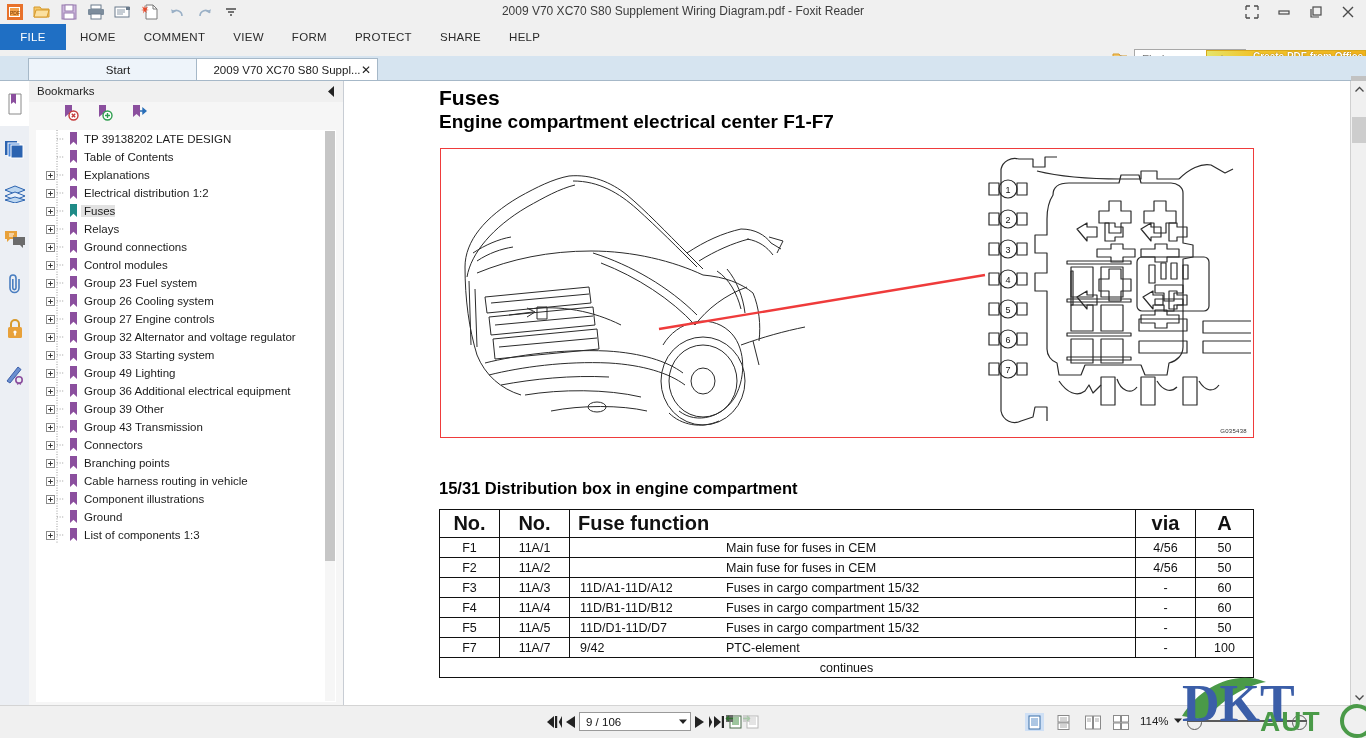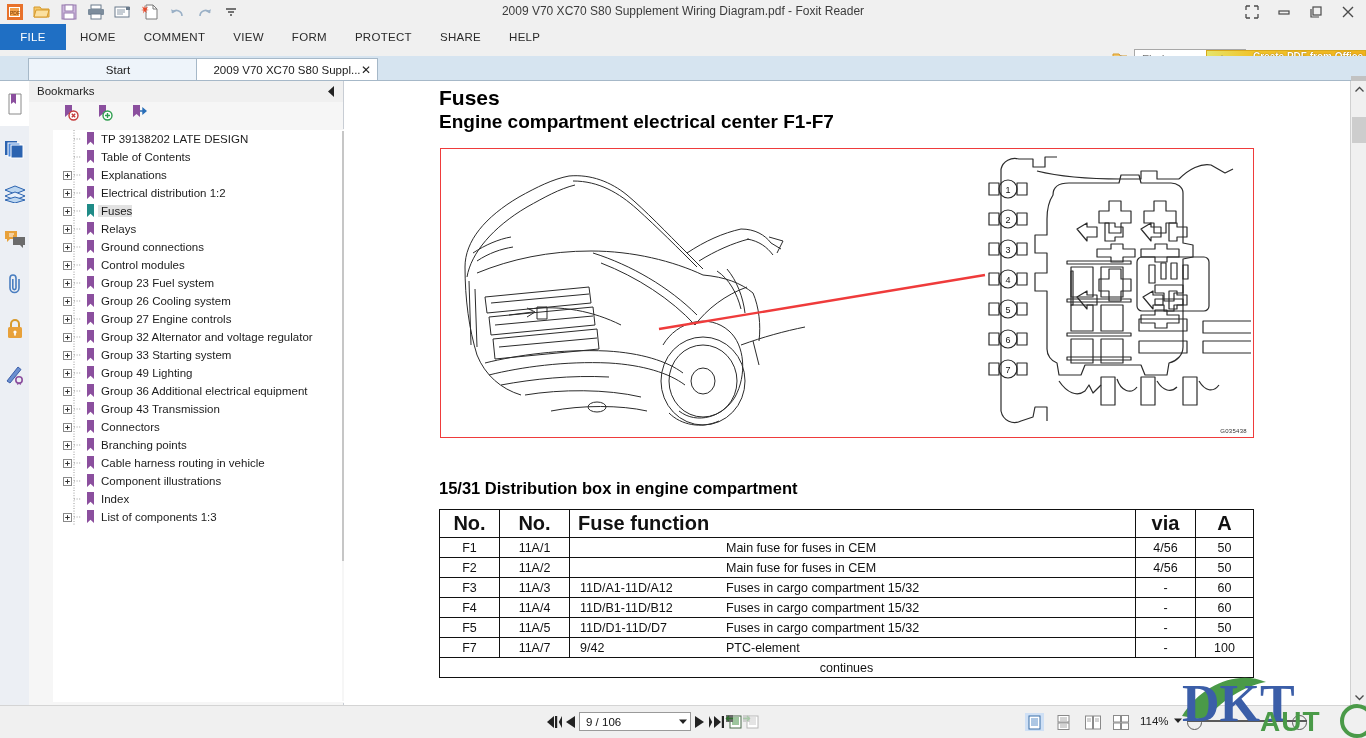--- a/index.html
+++ b/index.html
@@ -103,21 +103,21 @@
     font-size: 11.5px; color: #222; padding: 4px 0 0 8px; box-sizing: border-box;
     background: #f0f0f0;
   }
   .bm-collapse { position: absolute; right: 8px; top: 5px; }
   .bm-toolbar {
     position: absolute; left: 0; top: 21px; width: 314px; height: 26px;
     background: #f6f6f6; display: flex; align-items: center; padding-left: 34px; gap: 18px;
     box-sizing: border-box;
   }
   .bm-list {
-    position: absolute; left: 23px; top: 48px; width: 300px; height: 572px;
+    position: absolute; left: 6px; top: 48px; width: 300px; height: 572px;
     background: #ffffff; overflow: hidden; border: 1px solid #f6f6f6;
   }
   .bm-row {
     height: 18px; display: flex; align-items: center; font-size: 11.5px; color: #1c1c1c;
     padding-left: 8px; white-space: nowrap;
   }
   .bm-exp { width: 12px; height: 18px; display:flex; align-items:center; justify-content:center; flex: none; }
   .bm-dots { width: 10px; height: 18px; display:flex; align-items:center; justify-content:center; flex:none; }
   .bm-flag { width: 15px; height: 18px; display:flex; align-items:center; justify-content:center; flex:none; }
   .bm-lbl { padding-left: 3px; }
@@ -754,20 +754,39 @@
             <span class="bm-dots">
               <svg width="10" height="18" viewBox="0 0 10 18">
                 <path d="M1 0v18M1 9h7" stroke="#9a9a9a" stroke-width="1" stroke-dasharray="1,1.6" fill="none"></path>
               </svg>
             </span>
             <span class="bm-flag">
               <svg width="9" height="14" viewBox="0 0 9 14">
                 <path d="M1 0h7v13l-3.5-3.2L1 13z" fill="#8b4f9e"></path>
               </svg>
             </span>
+            <span class="bm-lbl">Group 39 Other</span>
+          </div>
+          <div class="bm-row">
+            <span class="bm-exp">
+              <svg width="9" height="9" viewBox="0 0 9 9">
+                <rect x="0.5" y="0.5" width="8" height="8" fill="#fff" stroke="#8a8a8a"></rect>
+                <path d="M2.2 4.5h4.6M4.5 2.2v4.6" stroke="#333" stroke-width="1"></path>
+              </svg>
+            </span>
+            <span class="bm-dots">
+              <svg width="10" height="18" viewBox="0 0 10 18">
+                <path d="M1 0v18M1 9h7" stroke="#9a9a9a" stroke-width="1" stroke-dasharray="1,1.6" fill="none"></path>
+              </svg>
+            </span>
+            <span class="bm-flag">
+              <svg width="9" height="14" viewBox="0 0 9 14">
+                <path d="M1 0h7v13l-3.5-3.2L1 13z" fill="#8b4f9e"></path>
+              </svg>
+            </span>
             <span class="bm-lbl">Group 43 Transmission</span>
           </div>
           <div class="bm-row">
             <span class="bm-exp">
               <svg width="9" height="9" viewBox="0 0 9 9">
                 <rect x="0.5" y="0.5" width="8" height="8" fill="#fff" stroke="#8a8a8a"></rect>
                 <path d="M2.2 4.5h4.6M4.5 2.2v4.6" stroke="#333" stroke-width="1"></path>
               </svg>
             </span>
             <span class="bm-dots">
@@ -844,21 +863,21 @@
             <span class="bm-dots">
               <svg width="10" height="18" viewBox="0 0 10 18">
                 <path d="M1 0v18M1 9h7" stroke="#9a9a9a" stroke-width="1" stroke-dasharray="1,1.6" fill="none"></path>
               </svg>
             </span>
             <span class="bm-flag">
               <svg width="9" height="14" viewBox="0 0 9 14">
                 <path d="M1 0h7v13l-3.5-3.2L1 13z" fill="#8b4f9e"></path>
               </svg>
             </span>
-            <span class="bm-lbl">Index</span>
+            <span class="bm-lbl">Ground</span>
           </div>
           <div class="bm-row">
             <span class="bm-exp">
               <svg width="9" height="9" viewBox="0 0 9 9">
                 <rect x="0.5" y="0.5" width="8" height="8" fill="#fff" stroke="#8a8a8a"></rect>
                 <path d="M2.2 4.5h4.6M4.5 2.2v4.6" stroke="#333" stroke-width="1"></path>
               </svg>
             </span>
             <span class="bm-dots">
               <svg width="10" height="18" viewBox="0 0 10 18">

